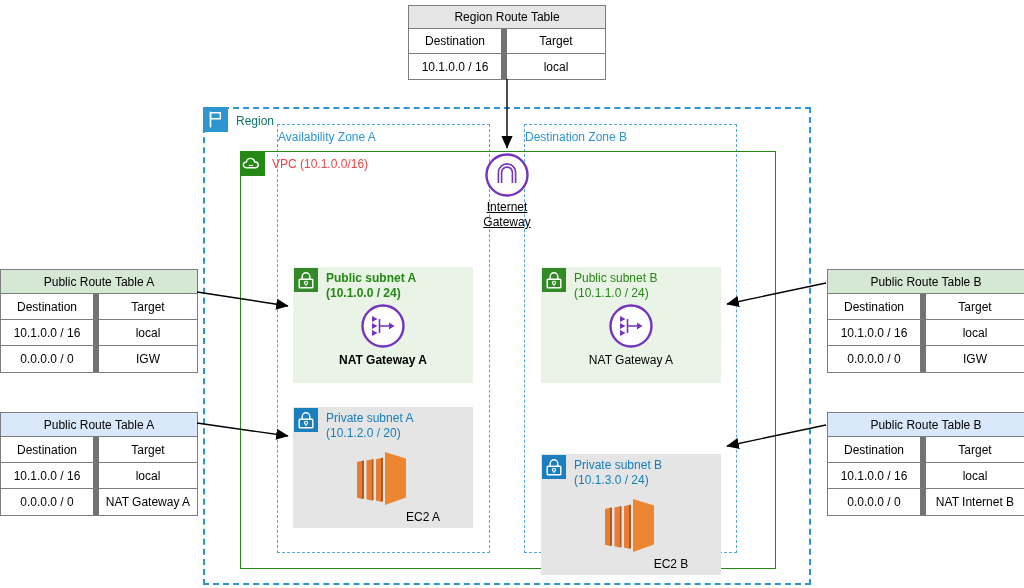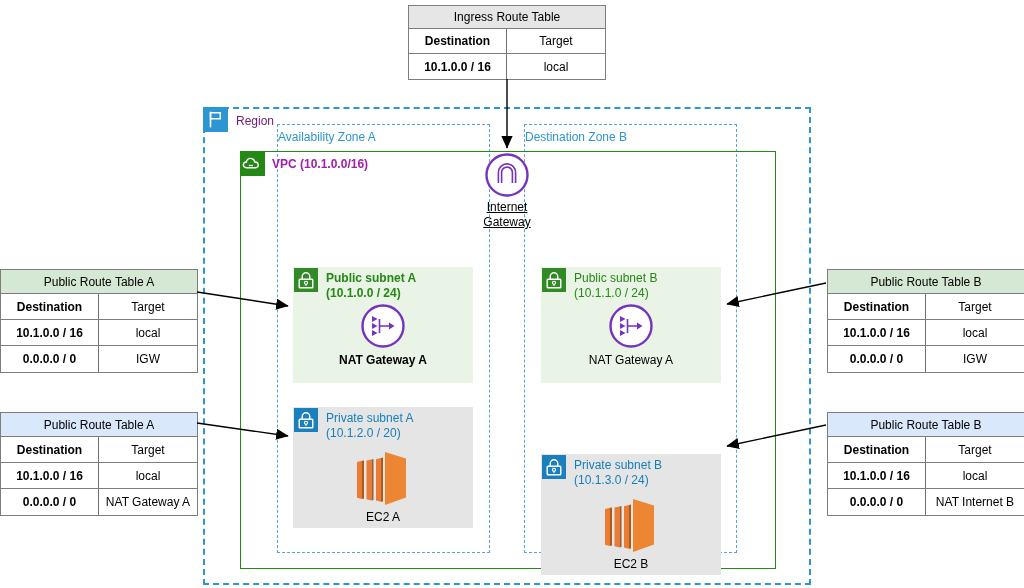--- a/index.html
+++ b/index.html
@@ -6,71 +6,71 @@
   body{
     width:1024px;height:588px;position:relative;background:#ffffff;
     font-family:"Liberation Sans", sans-serif;font-size:12px;color:#000;
     overflow:hidden;
   }
   .abs{position:absolute;}
 
   
   .region{left:203px;top:107px;width:604px;height:474px;border:2px dashed #2E95D3;}
   .region-icon{left:-2px;top:-2px;width:25px;height:25px;background:#2E95D3;}
-  .region-label{left:31px;top:5px;color:#701a75;white-space:nowrap;}
+  .region-label{left:31px;top:5px;color:#0f766e;white-space:nowrap;}
 
   .az{top:124px;width:211px;height:427px;border:1px dashed #55A6DA;}
   .az-a{left:277px;}
   .az-b{left:524px;}
   .az-label{left:0;top:5px;width:100%;text-align:left;color:#2E95D3;}
 
   .vpc{left:240px;top:151px;width:534px;height:416px;border:1.5px solid #248814;}
   .vpc-icon{left:-1px;top:-1px;width:25px;height:25px;background:#248814;}
-  .vpc-label{left:31px;top:5px;color:#a21caf;white-space:nowrap;font-weight:bold;}
+  .vpc-label{left:31px;top:5px;color:#ef4444;white-space:nowrap;}
 
   
   .subnet{width:180px;height:116px;}
   .subnet.private{height:121px;}
   .sn-pub{background:#E9F3E6;}
   .sn-priv{background:#e5e5e5;}
   .sn-pub-a{left:293px;top:267px;font-weight:bold;}
   .sn-pub-b{left:541px;top:267px;}
   .sn-priv-a{left:293px;top:407px;}
   .sn-priv-b{left:541px;top:407px;margin-top:47px;}
   .sn-icon{left:1px;top:1px;width:24px;height:24px;}
   .sn-icon.green{background:#318A26;}
   .sn-icon.blue{background:#1B7FBE;}
   .sn-label{left:33px;top:4px;line-height:15px;}
   .sn-label.green{color:#248814;}
   .sn-label.blue{color:#147EBA;}
   .sn-label span{display:block;}
   .res-icon{left:67px;top:36px;width:46px;height:46px;}
   .res-label{left:0;top:86px;width:100%;text-align:center;color:#000;}
   .ec2-icon{left:64px;top:43px;width:50px;height:57px;}
-  .ec2-label{left:0;top:103px;width:100%;text-align:center;color:#000;}
+  .ec2-label{left:0;top:103px;width:100%;text-align:center;color:#000;padding-left:40px;}
 
   
   .igw-icon{left:484px;top:152px;width:46px;height:46px;}
   .igw-label{left:462px;top:200px;width:90px;text-align:center;line-height:15px;color:#000;text-decoration:underline;}
 
   
   .rt{position:absolute;display:grid;grid-template-columns:1fr 1fr;background:#fff;
       border:1px solid #7d7d7d;width:196px;}
   .rt-ingress{left:408px;top:5px;grid-template-rows:23px 25px 25px;}
   .rt-left-top{left:0px;top:269px;grid-template-rows:24px 26px 26px 26px;}
   .rt-left-bot{left:0px;top:412px;grid-template-rows:24px 26px 26px 26px;}
   .rt-right-top{left:827px;top:269px;grid-template-rows:24px 26px 26px 26px;}
   .rt-right-bot{left:827px;top:412px;grid-template-rows:24px 26px 26px 26px;}
   .rt .title{grid-column:1/3;display:flex;align-items:center;justify-content:center;
       border-bottom:1px solid #7d7d7d;}
   .hdr-gray{background:#E6E6E6;}
   .hdr-green{background:#D5E8D4;}
   .hdr-blue{background:#DAE8FC;}
   .rt .cell{display:flex;align-items:center;justify-content:center;border-bottom:1px solid #7d7d7d;}
-  .rt .c1{border-right:1px solid #737373;font-weight:bold;}
+  .rt .c1{border-right:6px solid #737373;}
   .rt .last{border-bottom:none;}
 
   
   #arrows{left:0;top:0;width:1024px;height:588px;pointer-events:none;z-index:50;}
   .icon-svg{display:block;width:100%;height:100%;}
 </style>
 </head>
 <body>
 
 <div class="abs region">
@@ -209,21 +209,21 @@
       <polygon points="14.5,9.4 16.5,9 16.5,50 14.5,50.4" fill="#A85B22"></polygon>
       <polygon points="19,9.2 24,8 24,51.8 19,50.6" fill="#EB7B30"></polygon>
       <polygon points="24,8 26,7.6 26,51.4 24,51.8" fill="#A85B22"></polygon>
       <polygon points="28,2 49,8.5 49,47.5 28,55" fill="#ED8633"></polygon>
     </svg>
   </div>
   <div class="abs ec2-label">EC2 B</div>
 </div>
 
 <div class="rt rt-ingress">
-  <div class="title hdr-gray">Ingress Route Table</div>
+  <div class="title hdr-gray">Region Route Table</div>
   <div class="cell c1">Destination</div>
   <div class="cell">Target</div>
   <div class="cell c1 last">10.1.0.0 / 16</div>
   <div class="cell last">local</div>
 </div>
 
 <div class="rt rt-left-top">
   <div class="title hdr-green">Public Route Table A</div>
   <div class="cell c1">Destination</div>
   <div class="cell">Target</div>

